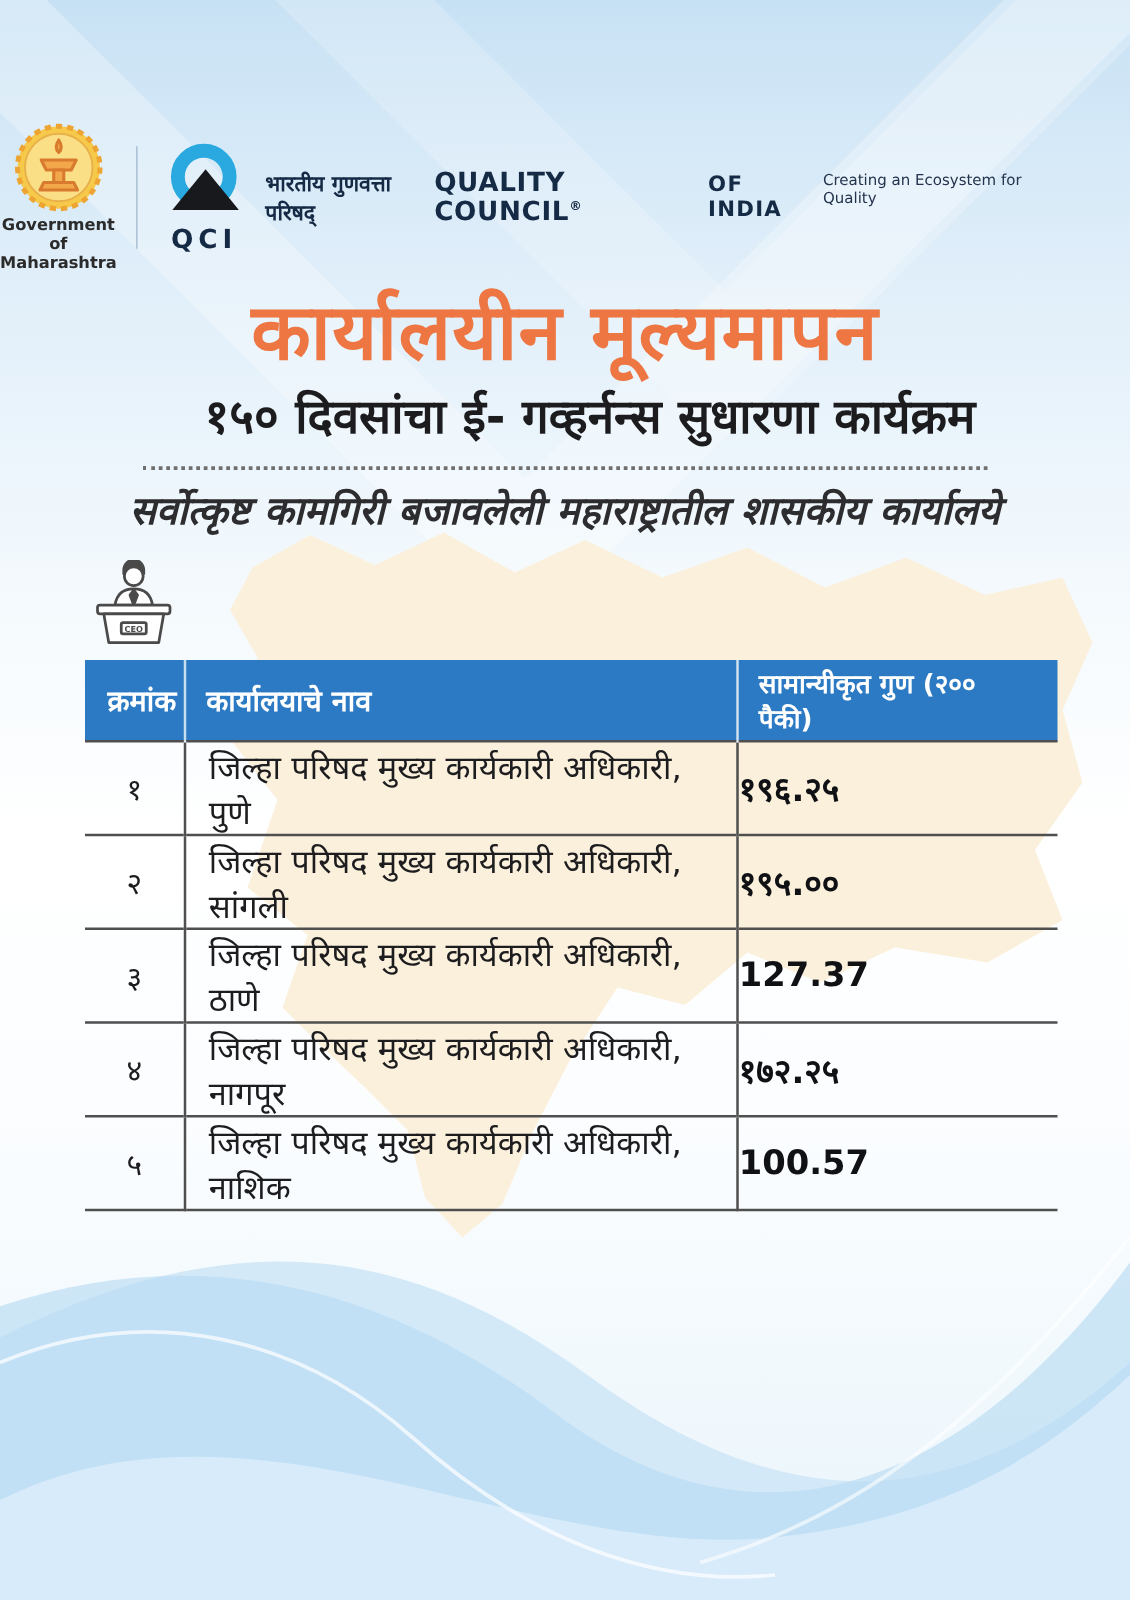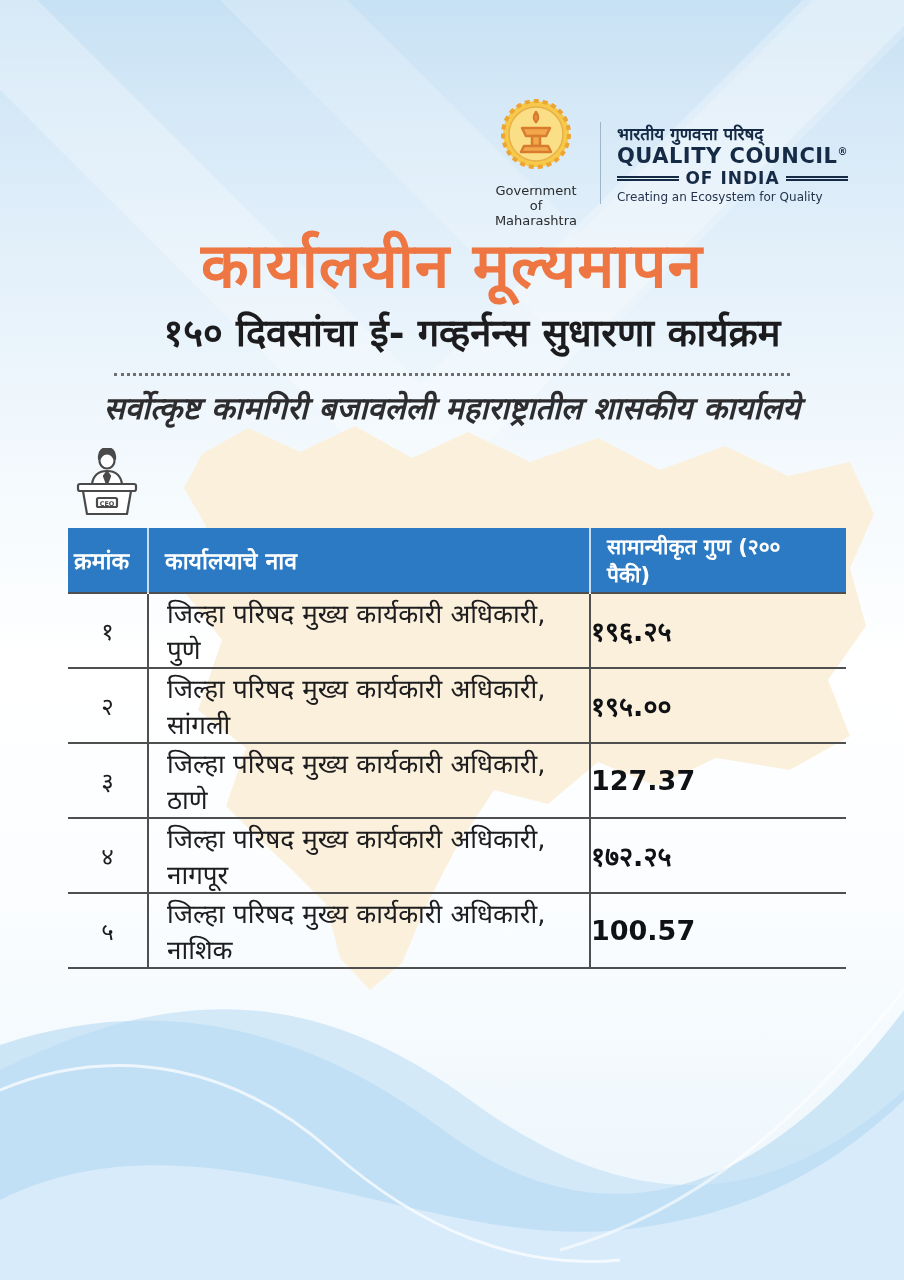--- a/index.html
+++ b/index.html
@@ -13,26 +13,26 @@
     background:linear-gradient(180deg,#c7e1f4 0%,#d4e8f7 8%,#e3f0fa 20%,#f3f9fd 36%,#ffffff 52%,#fbfdff 70%,#f2f9fd 85%,#e9f4fb 100%);
   }
   
   .chev { position:absolute; width:1400px; height:1400px; border:90px solid rgba(255,255,255,0.28); transform:rotate(45deg); border-radius:40px; pointer-events:none; }
   .chev1 { left:-280px; top:-1180px; }
   .chev2 { left:-120px; top:-1330px; border-color:rgba(255,255,255,0.20); }
 
   
   .logos { position:absolute; top:98px; right:56px; display:flex; align-items:center; gap:16px; }
   .govlogo { display:flex; flex-direction:column; align-items:center; width:96px; }
-  .govlogo .caption { font-size:13px; font-weight:normal; color:#2b2b2b; line-height:1.15; text-align:center; margin-top:14px; }
+  .govlogo .caption { font-size:13px; font-weight:bold; color:#2b2b2b; line-height:1.15; text-align:center; margin-top:4px; }
   .logo-divider { width:1px; height:82px; background:#9db6ca; }
   .qci-wrap { display:flex; align-items:center; gap:12px; }
   .qci-mark { display:flex; flex-direction:column; align-items:center; }
   .qci-acronym { font-size:21px; font-weight:bold; letter-spacing:4px; color:#152a45; margin-top:-4px; }
-  .qci-textblock { display:flex; flex-direction:column; color:#152a45; }
+  .qci-textblock { display:flex; color:#152a45; }
   .qci-hindi { font-size:17px; font-weight:bold; }
   .qci-line1 { font-size:21px; font-weight:bold; letter-spacing:0.5px; line-height:1.1; }
   .qci-line1 sup { font-size:10px; }
   .qci-line2row { display:flex; align-items:center; gap:6px; }
   .qci-line2row .bar { flex:1; height:5px; border-top:2px solid #152a45; border-bottom:2px solid #152a45; }
   .qci-line2 { font-size:17px; font-weight:bold; letter-spacing:1px; }
   .qci-tagline { font-size:12px; color:#24344d; margin-top:2px; }
 
   
   .titleblock { position:absolute; top:230px; left:0; width:100%; text-align:center; z-index:2; }
@@ -48,21 +48,21 @@
   .section-head { position:absolute; top:448px; left:70px; display:flex; align-items:flex-end; gap:16px; z-index:2; }
   .section-title { font-size:30px; font-weight:600; color:#1d1d1f; padding-bottom:6px; }
 
   
   .ranking-table { position:absolute; top:528px; left:68px; width:778px; border-collapse:collapse; z-index:2; }
   .ranking-table th {
     background:#2b7ac3; color:#ffffff; font-weight:bold;
     height:57px; vertical-align:middle; text-align:left; padding:0 16px;
     font-size:23px;
   }
-  .ranking-table th.col-rank { width:80px; text-align:left; padding:16px 6px; border-right:2px solid rgba(255,255,255,0.75); }
+  .ranking-table th.col-rank { width:80px; text-align:right; padding:16px 6px; border-right:2px solid rgba(255,255,255,0.75); }
   .ranking-table th.col-office { width:442px; border-right:2px solid rgba(255,255,255,0.75); }
   .ranking-table th.col-score { width:256px; font-size:21px; }
   .ranking-table td {
     height:75px; vertical-align:middle; font-size:26px; color:#1d1d1f;
     border-top:2px solid #4f4f4f;
   }
   .ranking-table tr:last-child td { border-bottom:2px solid #4f4f4f; }
   .ranking-table td.cell-rank { text-align:center; border-right:2px solid #4f4f4f; font-size:24px; }
   .ranking-table td.cell-office { padding:0 18px; border-right:2px solid #4f4f4f; }
   .ranking-table td.cell-score { font-weight:bold; font-size:27px; color:#101114; }
@@ -104,20 +104,27 @@
       </svg>
       <div class="caption">
         <div>Government of</div>
         <div>Maharashtra</div>
       </div>
     </div>
 
     <div class="logo-divider"></div>
 
     <div class="qci-wrap">
+      <div class="qci-mark">
+        <svg width="74" height="70" viewBox="0 0 100 94">
+          <circle cx="50" cy="38" r="28" fill="none" stroke="#29a9e0" stroke-width="15"></circle>
+          <path d="M52,30 L88,74 L16,74 Z" fill="#17191c"></path>
+        </svg>
+        <div class="qci-acronym">QCI</div>
+      </div>
       <div class="qci-textblock">
         <div class="qci-hindi">भारतीय गुणवत्ता परिषद्</div>
         <div class="qci-line1">
           <span>QUALITY COUNCIL</span><sup>®</sup>
         </div>
         <div class="qci-line2row">
           <span class="bar"></span>
           <span class="qci-line2">OF INDIA</span>
           <span class="bar"></span>
         </div>

